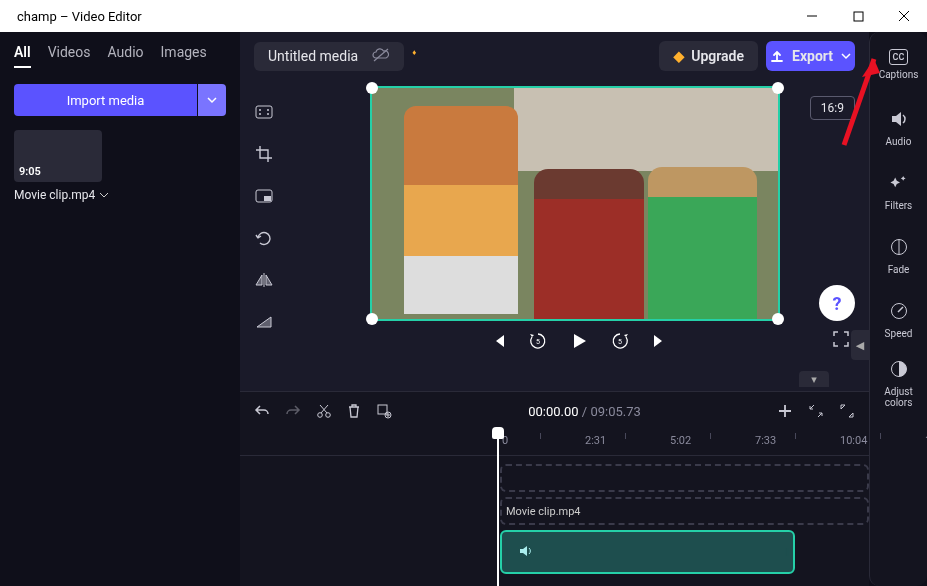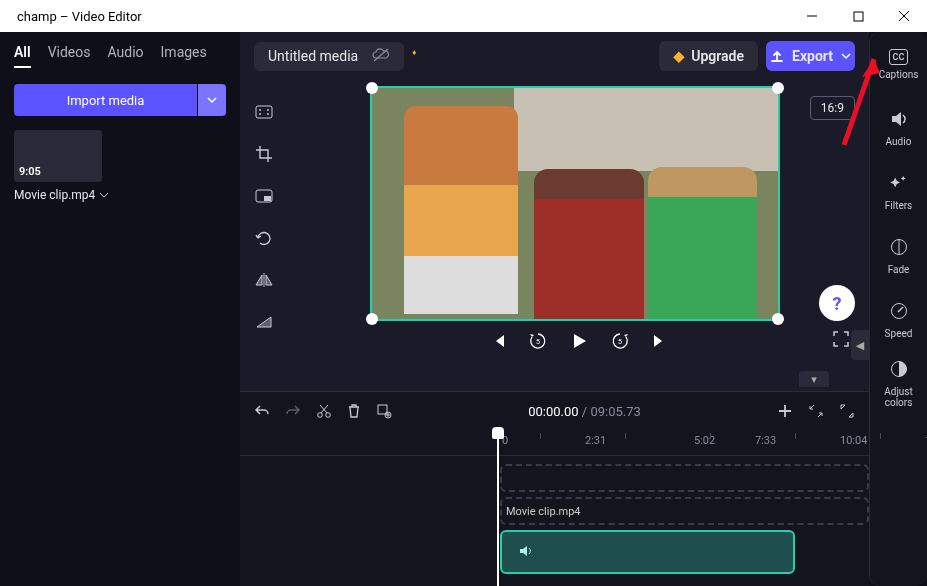--- a/index.html
+++ b/index.html
@@ -300,21 +300,21 @@
           </div>
         <div class="ticon">
             <svg width="16" height="16">
               <path d="M6 2L2 6M2 2v4M2 2h4M10 14l4-4M14 14v-4M14 14h-4" stroke="#c9c9d4" fill="none"></path>
             </svg>
           </div>
       </div>
       <div class="ruler">
         <span class="rlab" style="left:262px">0</span>
         <span class="rlab" style="left:345px">2:31</span>
-        <span class="rlab" style="left:454px">5:02</span>
+        <span class="rlab" style="left:430px">5:02</span>
         <span class="rlab" style="left:515px">7:33</span>
         <span class="rlab" style="left:600px">10:04</span>
         <span class="rlab" style="left:685px">12:35</span>
 
         <div class="tick" style="left:300px"></div>
           <div class="tick" style="left:385px"></div>
           <div class="tick" style="left:470px"></div>
           <div class="tick" style="left:555px"></div>
           <div class="tick" style="left:640px"></div>
       </div>

